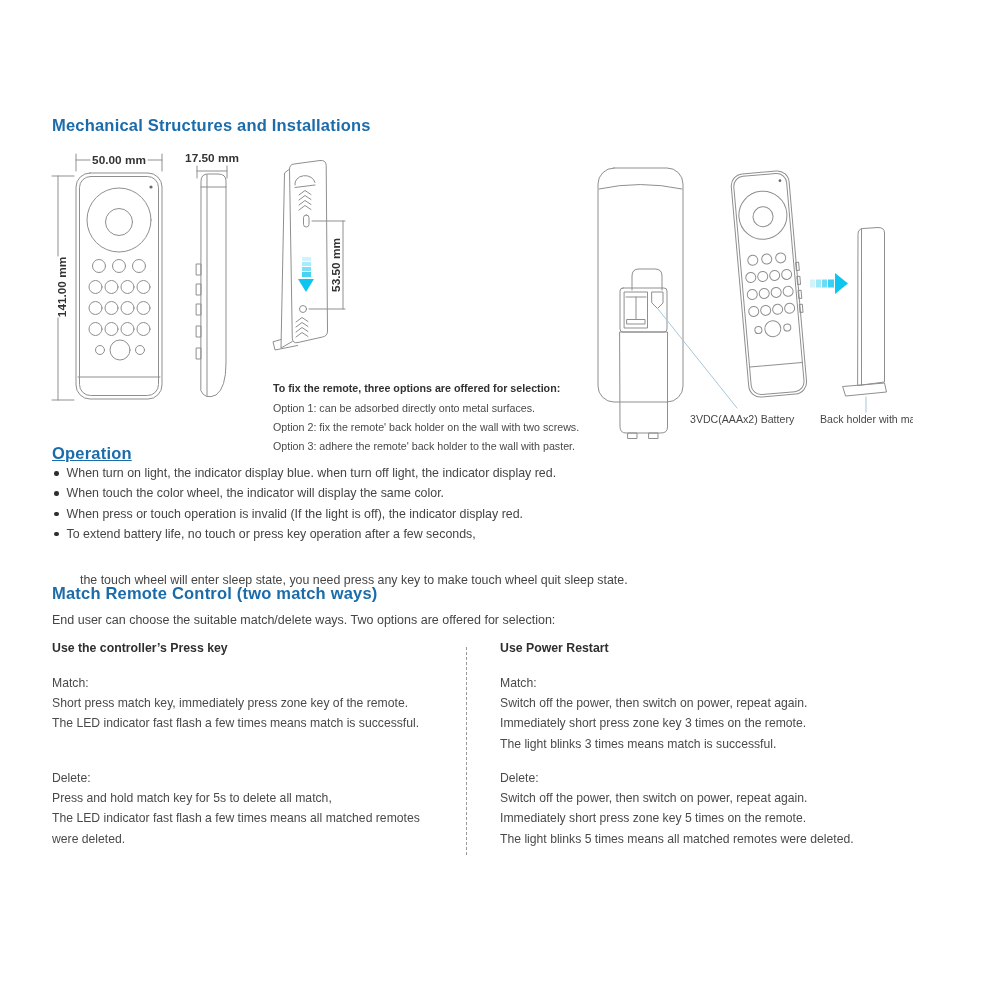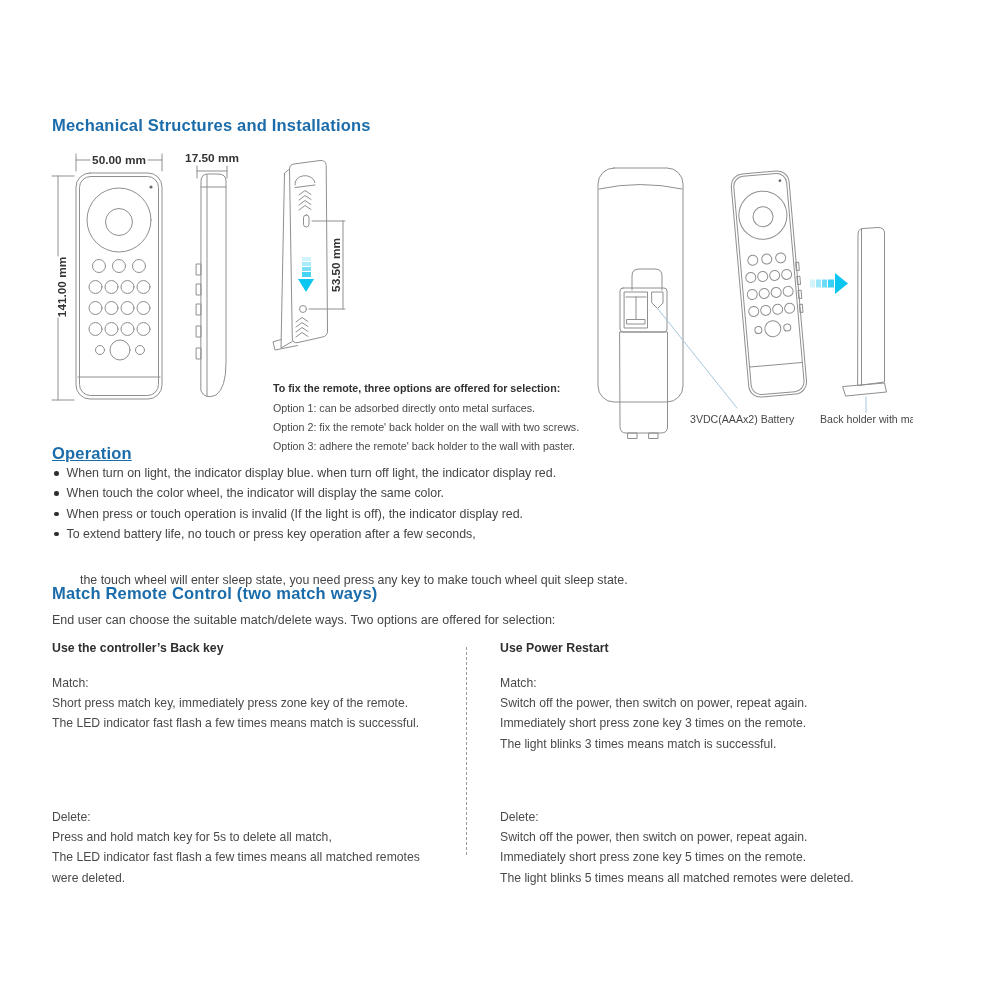--- a/index.html
+++ b/index.html
@@ -25,21 +25,21 @@
   .op-row{display:flex;align-items:flex-start;line-height:20.3px;font-size:12.4px;color:#454545;}
   .op-dot{flex:0 0 auto;width:4.6px;height:4.6px;border-radius:50%;background:#2e2e2e;margin:8px 8px 0 0;}
   .op-cont{margin-left:26px;line-height:20.3px;font-size:12.4px;color:#454545;margin-top:26px;}
   
   .match-intro{position:absolute;left:52px;top:613px;font-size:12.5px;color:#454545;}
   .col{position:absolute;top:641px;}
   .col-left{left:52px;width:405px;}
   .col-right{left:500px;width:450px;}
   .col-heading{font-size:12.3px;font-weight:700;color:#2f2f2f;}
   .match-block{position:absolute;left:0;top:32px;}
-  .delete-block{position:absolute;left:0;top:127px;margin-top:39px;}
+  .delete-block{position:absolute;left:0;top:127px;}
   .col .line{font-size:12.2px;line-height:20.2px;color:#4a4a4a;}
   .divider{
     position:absolute;left:466px;top:647px;height:208px;width:0;
     border-left:1.6px dashed #9a9a9a;
   }
   
   .diagram{position:absolute;left:40px;top:145px;}
   .diagram text{font-family:"Liberation Sans", sans-serif;}
   .dim-text{font-size:11.8px;font-weight:600;fill:#333333;}
   .label-text{font-size:10.6px;fill:#474747;}
@@ -230,21 +230,21 @@
       <span class="op-dot"></span>
       <span>To extend battery life, no touch or press key operation after a few seconds,</span>
     </div>
     <div class="op-cont">the touch wheel will enter sleep state, you need press any key to make touch wheel quit sleep state.</div>
   </div>
 
   <div class="blue-heading" style="left:52px;top:584px;">Match Remote Control (two match ways)</div>
   <div class="match-intro">End user can choose the suitable match/delete ways. Two options are offered for selection:</div>
 
   <div class="col col-left">
-    <div class="col-heading">Use the controller’s Back key</div>
+    <div class="col-heading">Use the controller’s Press key</div>
     <div class="match-block">
       <div class="line">Match:</div>
       <div class="line">Short press match key, immediately press zone key of the remote.</div>
       <div class="line">The LED indicator fast flash a few times means match is successful.</div>
     </div>
     <div class="delete-block">
       <div class="line">Delete:</div>
       <div class="line">Press and hold match key for 5s to delete all match,</div>
       <div class="line">The LED indicator fast flash a few times means all matched remotes</div>
       <div class="line">were deleted.</div>

